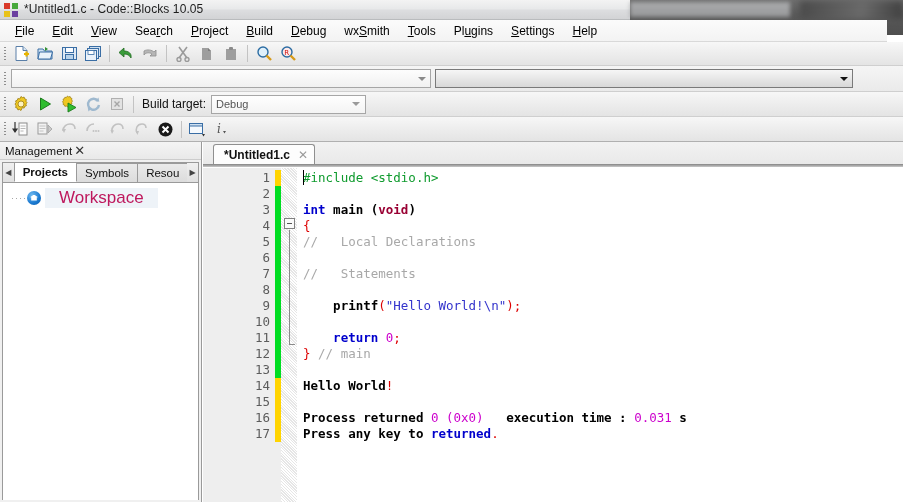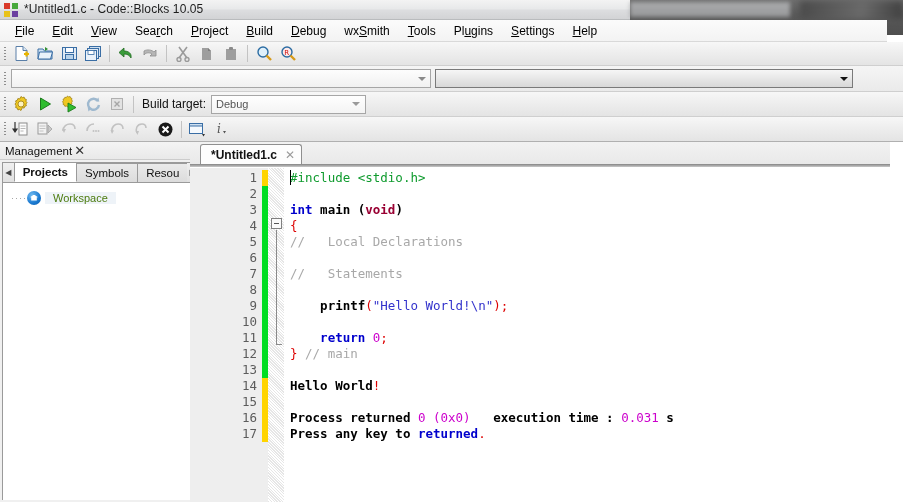--- a/index.html
+++ b/index.html
@@ -165,26 +165,26 @@
     width: 14px; height: 14px; border-radius: 50%;
     background: radial-gradient(circle at 35% 30%, #6fb9f0 0%, #1a79d0 60%, #0a5aa8 100%);
     position: relative; margin-right: 4px; flex: 0 0 14px;
   }
   .ws-icon::after {
     content: ""; position: absolute; left: 3px; top: 4px;
     width: 8px; height: 6px; background: #ffffff;
     clip-path: polygon(50% 0, 100% 45%, 85% 45%, 85% 100%, 15% 100%, 15% 45%, 0 45%);
   }
   .ws-label {
-    font-size: 11px; color: #4d7c0f; background: #eef3f8; padding: 0 8px;
+    font-size: 17px; color: #be185d; background: #eef3f8; padding: 0 14px;
   }
 
   
   .editor-area {
-    position: absolute; left: 190px; top: 142px; width: 700px; height: 360px;
+    position: absolute; left: 203px; top: 142px; width: 700px; height: 360px;
     background: #15803d;
   }
   .edtabstrip {
     height: 22px; position: relative;
     background: linear-gradient(180deg,#f2f2f2 0%,#e9e9e9 100%);
   }
   .edtab {
     position: absolute; left: 10px; top: 2px; height: 20px;
     padding: 0 6px 0 10px; display: flex; align-items: center;
     background: #fdfdfd;

